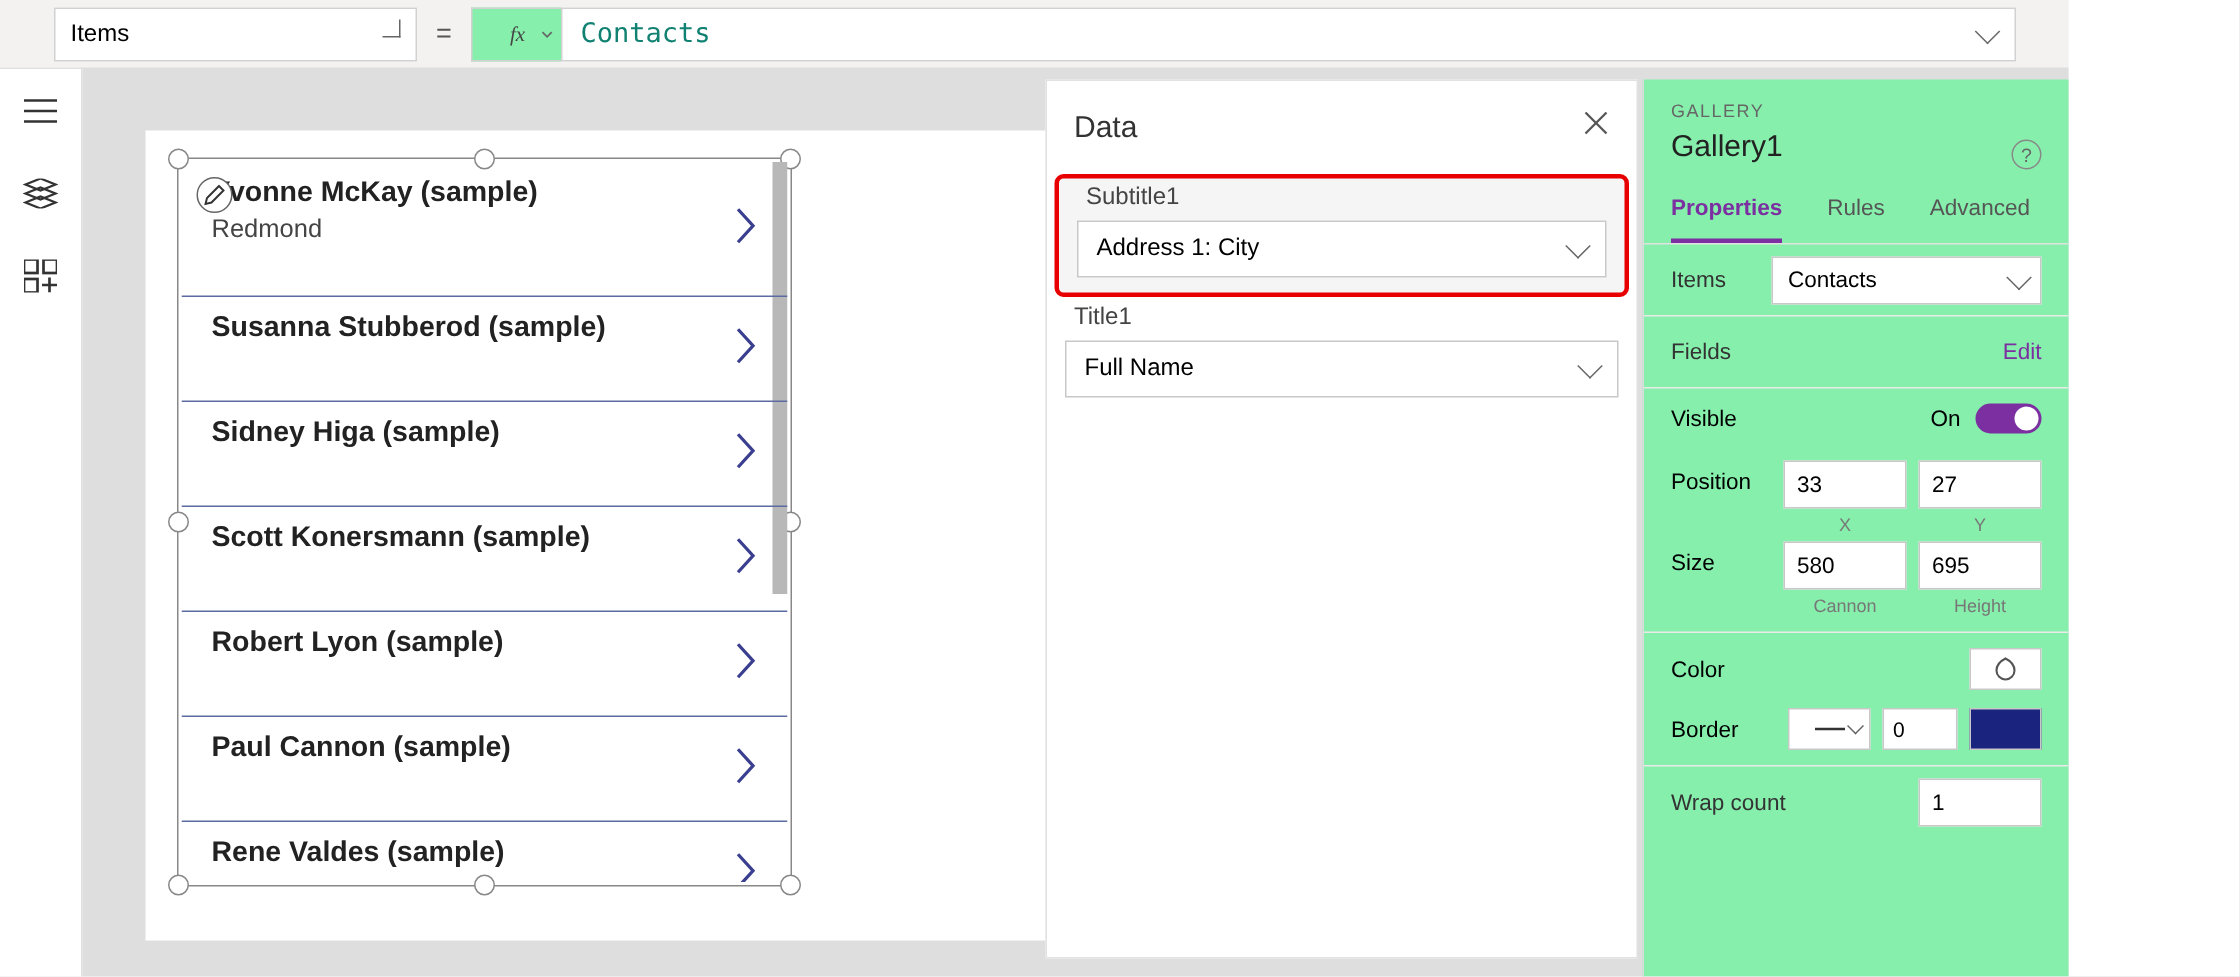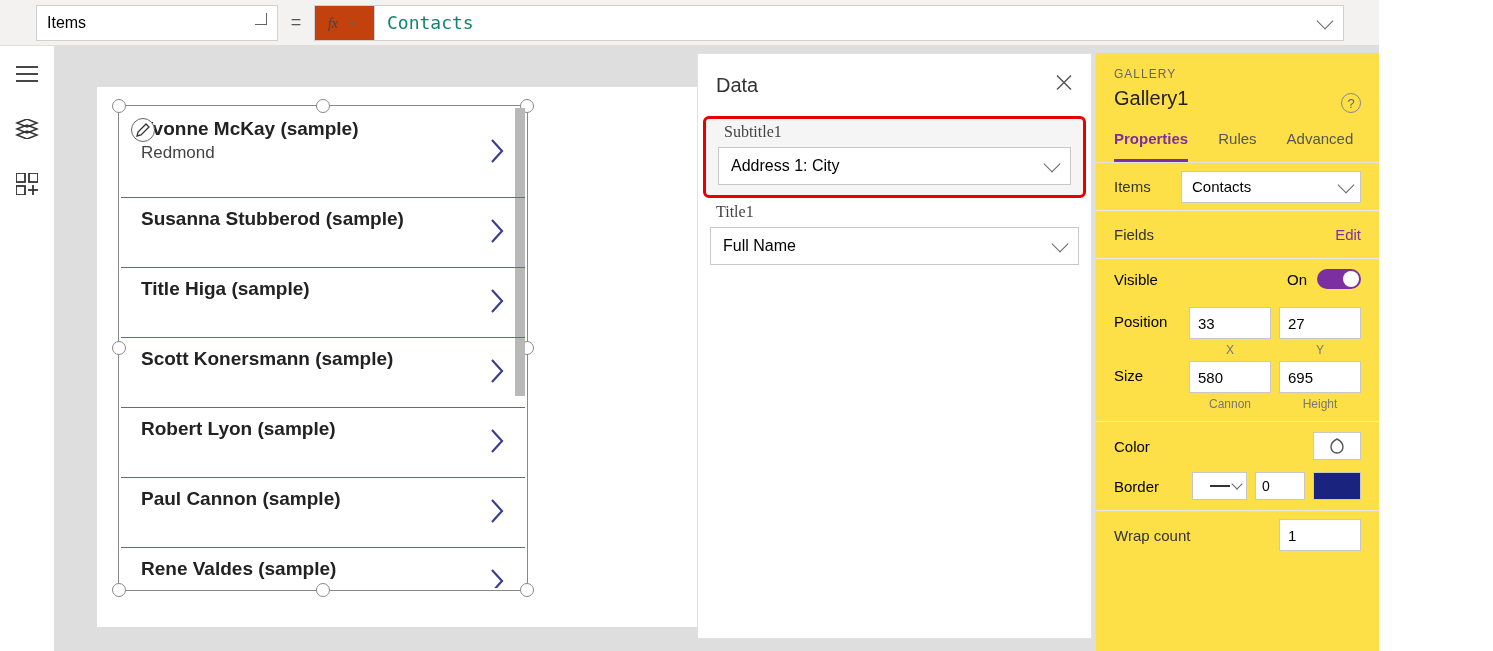--- a/index.html
+++ b/index.html
@@ -4,21 +4,21 @@
 <style>
   * { box-sizing: border-box; margin: 0; padding: 0; }
   body { font-family: "Segoe UI", Arial, sans-serif; background: #fff; overflow: hidden; }
   .app { width: 1379px; height: 651px; position: relative; background: #f3f2f1; }
 
   
   .top-row { position: absolute; left: 0; top: 0; width: 100%; height: 45px; display: flex; align-items: center; background: #f3f2f1; }
   .property-selector { margin-left: 36px; width: 242px; height: 36px; background: #fff; border: 1px solid #d1d1d1; display: flex; align-items: center; padding: 0 10px; position: relative; }
   .property-selector .chev { position: absolute; right: 10px; top: 50%; transform: translateY(-50%); }
   .equals { width: 36px; text-align: center; font-size: 18px; color: #555; }
-  .fx-box { width: 60px; height: 36px; background: #c2410c; border: 1px solid #d1d1d1; border-right: none; display: flex; align-items: center; justify-content: center; }
+  .fx-box { width: 60px; height: 36px; background: #86efac; border: 1px solid #d1d1d1; border-right: none; display: flex; align-items: center; justify-content: flex-end; }
   .fx-box svg { display:block; }
   .formula-input { flex: 1; margin-right: 35px; height: 36px; background: #fff; border: 1px solid #d1d1d1; display: flex; align-items: center; padding: 0 12px; position: relative; }
   .formula-text { color: #118272; font-size: 18px; font-family: Consolas, monospace; }
   .formula-input .chev { position: absolute; right: 12px; }
 
   
   .left-rail { position: absolute; left: 0; top: 45px; width: 55px; bottom: 0; background: #fff; border-right: 1px solid #e1dfdd; border-top: 1px solid #e1dfdd;}
   .rail-btn { width: 100%; height: 55px; display: flex; align-items: center; justify-content: center; }
   .rail-btn svg { stroke: #333; }
 
@@ -42,26 +42,26 @@
   .gitem .arrow { position: absolute; right: 20px; top: 50%; transform: translateY(-50%);}
   .gitem .arrow svg { stroke: #3b3f8f; }
   .gallery-scroll { position:absolute; right:0; top:0; width:10px; height:60%; background:#b8b8b8;}
 
   
   .data-panel { position: absolute; left: 642px; top: 8px; width: 395px; bottom:12px; background:#fff; border:1px solid #e1e1e1;}
   .data-header { height: 62px; display: flex; align-items: center; padding: 0 18px; font-size: 20px; color:#333; position:relative;}
   .data-close { position:absolute; right:18px; top:50%; transform:translateY(-50%);}
   .field-group { padding: 5px 12px 10px 12px;}
   .field-group.highlighted { border: 3px solid #e80000; border-radius: 6px; margin: 0 5px; background:#f5f5f5; padding-top:4px;}
-  .field-label { font-size: 16px; color:#444; padding-left:6px; margin-bottom:6px;font-family:Liberation Serif, serif;}
+  .field-label { font-size: 16px; color:#444; padding-left:6px; margin-bottom:6px;}
   .field-select { height: 38px; background:#fff; border:1px solid #c8c8c8; display:flex; align-items:center; padding:0 12px; position:relative; font-size:16px;}
   .field-select .chev { position:absolute; right:12px;}
 
   
-  .prop-panel { position:absolute; left:1040px; top:8px; right:0; bottom:0; background:#fde047; border-left:1px solid #ddd; overflow:hidden;}
+  .prop-panel { position:absolute; left:1040px; top:8px; right:0; bottom:0; background:#86efac; border-left:1px solid #ddd; overflow:hidden;}
   .prop-header { padding: 14px 18px 8px 18px; position:relative;}
   .prop-header .cat { font-size: 12px; letter-spacing:1px; color:#666;}
   .prop-header .name { font-size: 20px; color:#222; margin-top:6px;}
   .help-icon { position:absolute; right:18px; top:40px; width:20px; height:20px; border:1px solid #888; border-radius:50%; display:flex; align-items:center; justify-content:center; font-size:13px; color:#666;}
   .tabs { display:flex; gap:30px; padding: 0 18px; border-bottom:1px solid #e1e1e1; margin-top:12px;}
   .tab { padding-bottom:12px; font-size:15px; color:#555; border-bottom: 3px solid transparent;}
   .tab.active { color:#7b2fa0; border-bottom-color:#7b2fa0; font-weight:600;}
   .prop-row { display:flex; align-items:center; padding: 0 18px; height:48px; border-bottom:1px solid #eaeaea; font-size:15px;}
   .prop-row .plabel { flex:1; color:#333;}
   .prop-input-sm { width:180px; height:32px; border:1px solid #c8c8c8; background:#fff; padding:0 10px 0 10px; display:flex; align-items:center; position:relative;}
@@ -164,21 +164,21 @@
                   <path d="M3 3 L13 14 L3 25"></path>
                 </svg></div>
             </div>
             <div class="gitem">
               <div class="gtitle">Susanna Stubberod (sample)</div>
               <div class="arrow"><svg width="16" height="28" viewBox="0 0 16 28" fill="none" stroke-width="2.2">
                   <path d="M3 3 L13 14 L3 25"></path>
                 </svg></div>
             </div>
             <div class="gitem">
-              <div class="gtitle">Title Higa (sample)</div>
+              <div class="gtitle">Sidney Higa (sample)</div>
               <div class="arrow"><svg width="16" height="28" viewBox="0 0 16 28" fill="none" stroke-width="2.2">
                   <path d="M3 3 L13 14 L3 25"></path>
                 </svg></div>
             </div>
             <div class="gitem">
               <div class="gtitle">Scott Konersmann (sample)</div>
               <div class="arrow"><svg width="16" height="28" viewBox="0 0 16 28" fill="none" stroke-width="2.2">
                   <path d="M3 3 L13 14 L3 25"></path>
                 </svg></div>
             </div>

